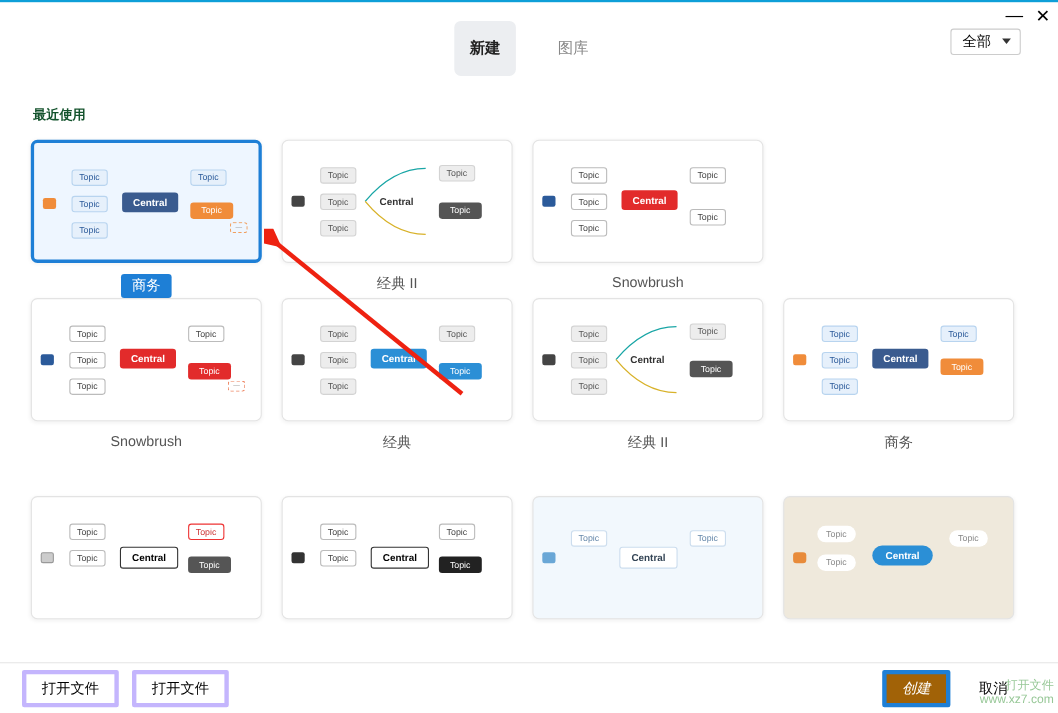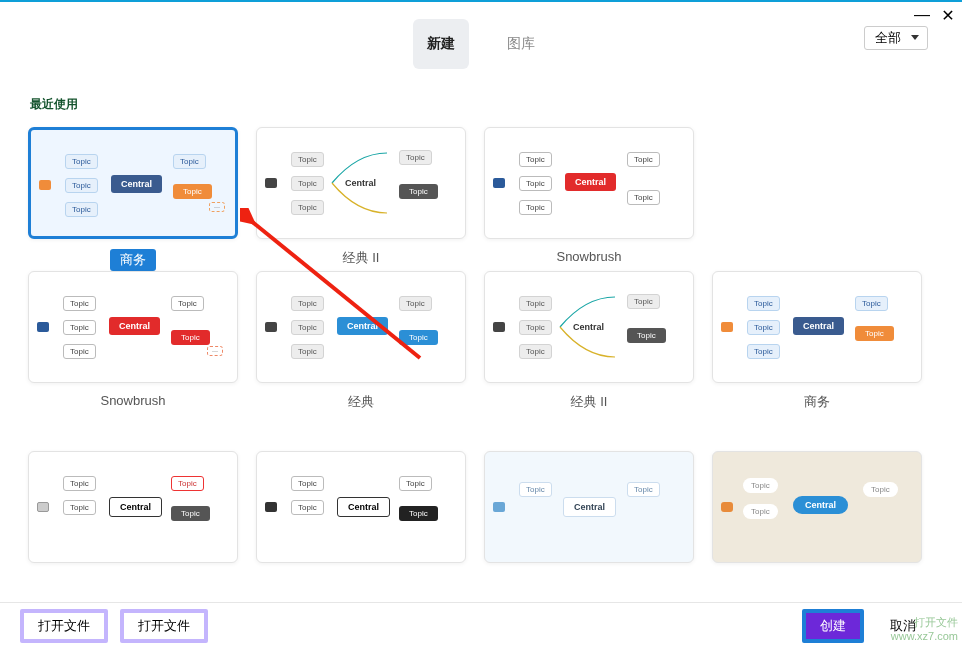--- a/index.html
+++ b/index.html
@@ -33,21 +33,21 @@
     .central { background: #3a5b8f; color: #fff; font-weight: 600; padding: 4px 10px; font-size: 9px; }
     .topic { background: #e6f0fb; color: #2b5a9a; border: 1px solid #b8d4ef; }
     .topic-gray { background: #ededed; color: #555; border: 1px solid #d3d3d3; }
     .topic-plain { background: #fff; border: 1px solid #bbb; color: #444; }
     .sub { font-size: 6px; color: #999; }
     .anchor { position: absolute; width: 12px; height: 10px; border-radius: 2px; }
     
     .footer { position: absolute; bottom: 0; left: 0; right: 0; height: 46px; border-top: 1px solid #e6e6e6; display: flex; align-items: center; padding: 0 20px; background: #fff; }
     .footer .btn { border: 4px solid #c4b5fd; background: #fff; padding: 4px 14px; font-size: 13px; border-radius: 2px; cursor: pointer; margin-right: 12px; }
     .footer .spacer { flex: 1; }
-    .footer .btn.primary { background: #6d28d9; color: #fff; border-color: #1e7fd6; }
+    .footer .btn.primary { background: #a16207; color: #fff; border-color: #1e7fd6; font-style: italic; }
     .footer .btn.cancel { border: none; }
     
     
     .arrow-annot { position: absolute; left: 240px; top: 208px; pointer-events: none; }
     
     .watermark { position: absolute; right: 4px; bottom: 6px; font-size: 11px; color: #6bb06b; text-align: right; opacity: 0.7; pointer-events: none; }
   </style>
 </head>
 <body>
 

